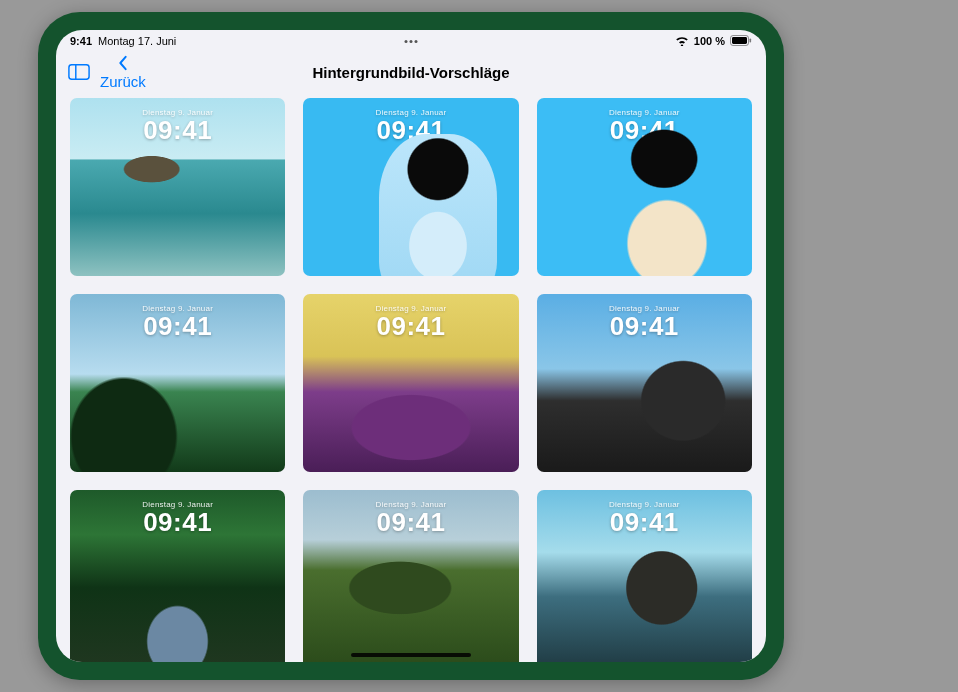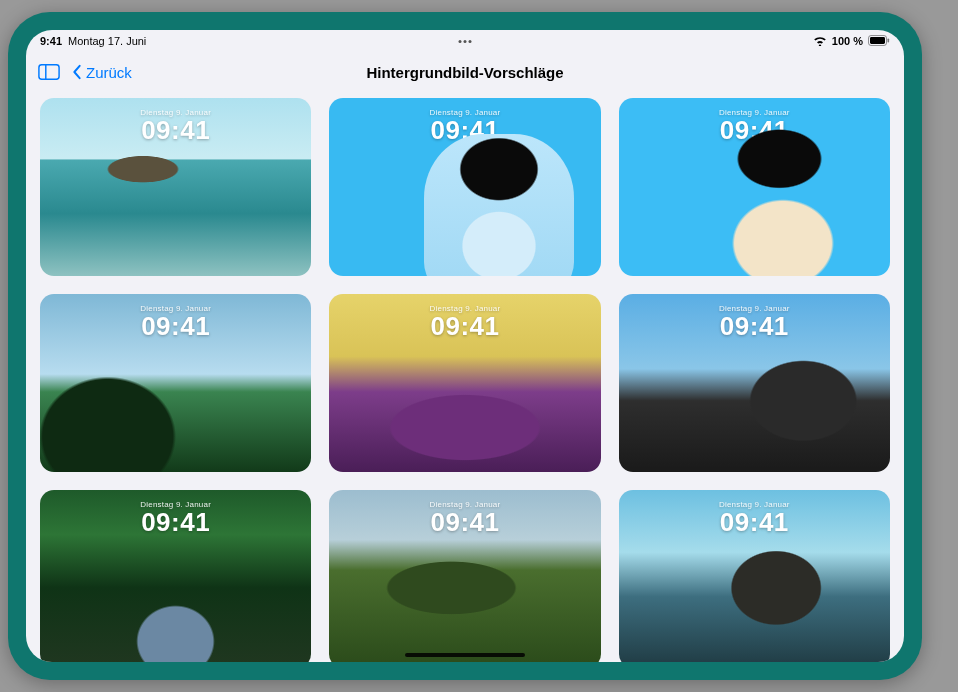--- a/index.html
+++ b/index.html
@@ -6,23 +6,23 @@
   body {
     font-family: -apple-system, "Helvetica Neue", Helvetica, Arial, sans-serif;
     background: #999;
     width: 958px;
     height: 692px;
     overflow: hidden;
     position: relative;
   }
   .device-frame {
     position: absolute;
-    left: 8px; top: 12px;
-    width: 914px; height: 668px;
-    background: #0f766e;
+    left: 38px; top: 12px;
+    width: 746px; height: 668px;
+    background: #14532d;
     border-radius: 42px;
     box-shadow: 0 4px 20px rgba(0,0,0,0.3);
     padding: 18px;
   }
   .screen {
     width: 100%; height: 100%;
     background: #f2f2f7;
     border-radius: 26px;
     overflow: hidden;
     display: flex;
@@ -51,41 +51,41 @@
   .wifi-icon, .battery-icon { display:inline-flex; }
   
   .nav-bar {
     height: 40px;
     display: flex;
     align-items: center;
     padding: 0 12px;
     position: relative;
   }
   .nav-left { display:flex; align-items:center; gap: 10px; }
-  .sidebar-btn, .back-btn { color: #007aff; display:flex; align-items:center; gap:2px; cursor:pointer; }
+  .sidebar-btn, .back-btn { color: #007aff; display:flex; align-items:center; gap:2px; cursor:pointer;flex-direction:column; }
   .sidebar-btn svg { width:22px; height:18px; }
   .back-btn svg { width:14px; height:16px; }
   .back-label { font-size:15px; }
   .nav-title {
     position:absolute; left:50%; transform:translateX(-50%);
     font-size:15px; font-weight:600; color:#000;
   }
   
   .grid {
     flex: 1;
     overflow: hidden;
     padding: 6px 14px 0 14px;
     display: grid;
     grid-template-columns: repeat(3, 1fr);
     grid-auto-rows: 178px;
     gap: 18px 18px;
   }
   .tile {
     position: relative;
-    border-radius: 14px;
+    border-radius: 7px;
     overflow: hidden;
     cursor: pointer;
   }
   .tile-overlay {
     position:absolute; top:10px; left:0; right:0;
     text-align:center; color:#fff;
     text-shadow: 0 1px 3px rgba(0,0,0,.3);
     pointer-events:none;
   }
   .tile-date { font-size:8px; font-weight:500; opacity:.9; letter-spacing:.2px; }

